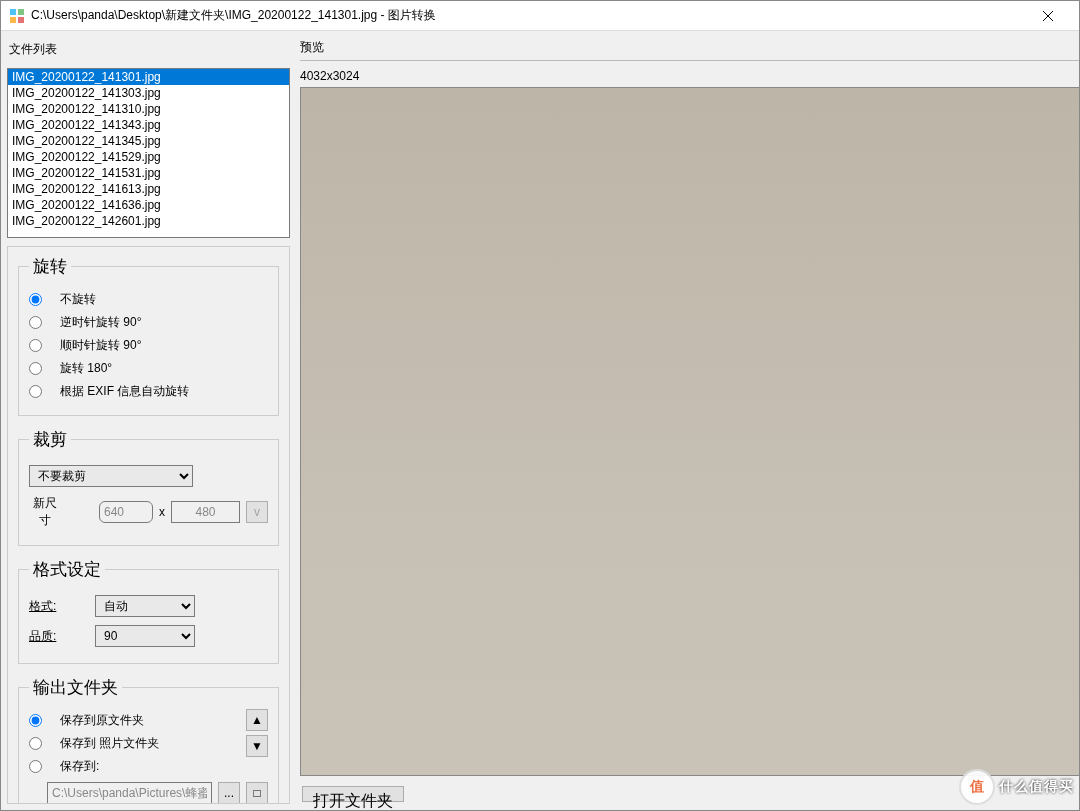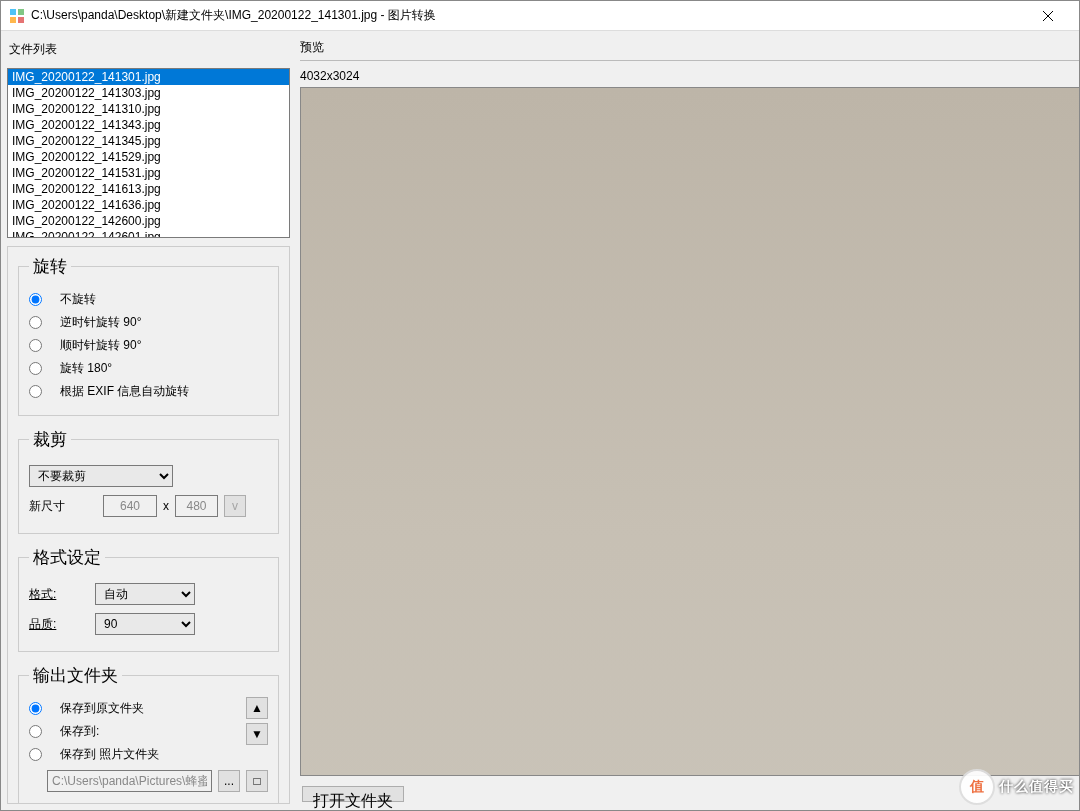--- a/index.html
+++ b/index.html
@@ -85,21 +85,20 @@
     <div class="file-list" id="file-list">
         <div class="item selected">IMG_20200122_141301.jpg</div>
         <div class="item">IMG_20200122_141303.jpg</div>
         <div class="item">IMG_20200122_141310.jpg</div>
         <div class="item">IMG_20200122_141343.jpg</div>
         <div class="item">IMG_20200122_141345.jpg</div>
         <div class="item">IMG_20200122_141529.jpg</div>
         <div class="item">IMG_20200122_141531.jpg</div>
         <div class="item">IMG_20200122_141613.jpg</div>
         <div class="item">IMG_20200122_141636.jpg</div>
-        <div class="item">IMG_20200122_142600.jpg</div>
         <div class="item">IMG_20200122_142601.jpg</div>
       </div>
 
     <div class="settings-scroll">
 
       <fieldset class="inner">
         <legend>旋转</legend>
         <div id="rotate-opts">
             <label class="radio-row">
               <input type="radio" name="rot" checked="" style="">
@@ -120,29 +119,29 @@
             <label class="radio-row">
               <input type="radio" name="rot" style="">
               <span>根据 EXIF 信息自动旋转</span>
             </label>
           </div>
       </fieldset>
 
       <fieldset class="inner">
         <legend>裁剪</legend>
         <div class="form-row">
-          <select style="width:144px">
+          <select style="width:164px">
             <option>不要裁剪</option>
           </select>
         </div>
         <div class="form-row">
           <span style="margin-right:32px;text-align:center;">新尺寸</span>
-          <input type="text" style="width: 54px; text-align: center;" disabled="" value="640">
+          <input type="text" style="width: 54px;  border-radius: 6px;" disabled="" value="640">
           <span>x</span>
-          <input type="text" style="width: 43px; text-align: center;" disabled="" value="480">
+          <input type="text" style="width: 69px; text-align: center;" disabled="" value="480">
           <button class="btn-sm" disabled="">v</button>
         </div>
       </fieldset>
 
       <fieldset class="inner">
         <legend>格式设定</legend>
         <div class="form-row">
           <span class="label-fixed">格式:</span>
           <select style="width:100px"><option>自动</option></select>
         </div>
@@ -155,25 +154,25 @@
       <fieldset class="inner">
         <legend>输出文件夹</legend>
         <div style="display:flex; gap:6px;">
           <div style="flex:1" id="output-opts">
               <label class="radio-row">
                 <input type="radio" name="out" checked="" style="">
                 <span>保存到原文件夹</span>
               </label>
               <label class="radio-row">
                 <input type="radio" name="out" style="">
-                <span>保存到:</span>
+                <span>保存到 照片文件夹</span>
               </label>
               <label class="radio-row">
                 <input type="radio" name="out" style="">
-                <span>保存到 照片文件夹</span>
+                <span>保存到:</span>
               </label>
             </div>
           <div style="display:flex; flex-direction:column; gap:4px;">
             <button class="btn-sm">▲</button>
             <button class="btn-sm">▼</button>
           </div>
         </div>
         <div class="form-row" style="margin-left:18px;">
           <input type="text" style="flex: 1 1 0%;" disabled="" value="C:\Users\panda\Pictures\蜂蜜浏览器">
           <button class="btn-sm">...</button>

